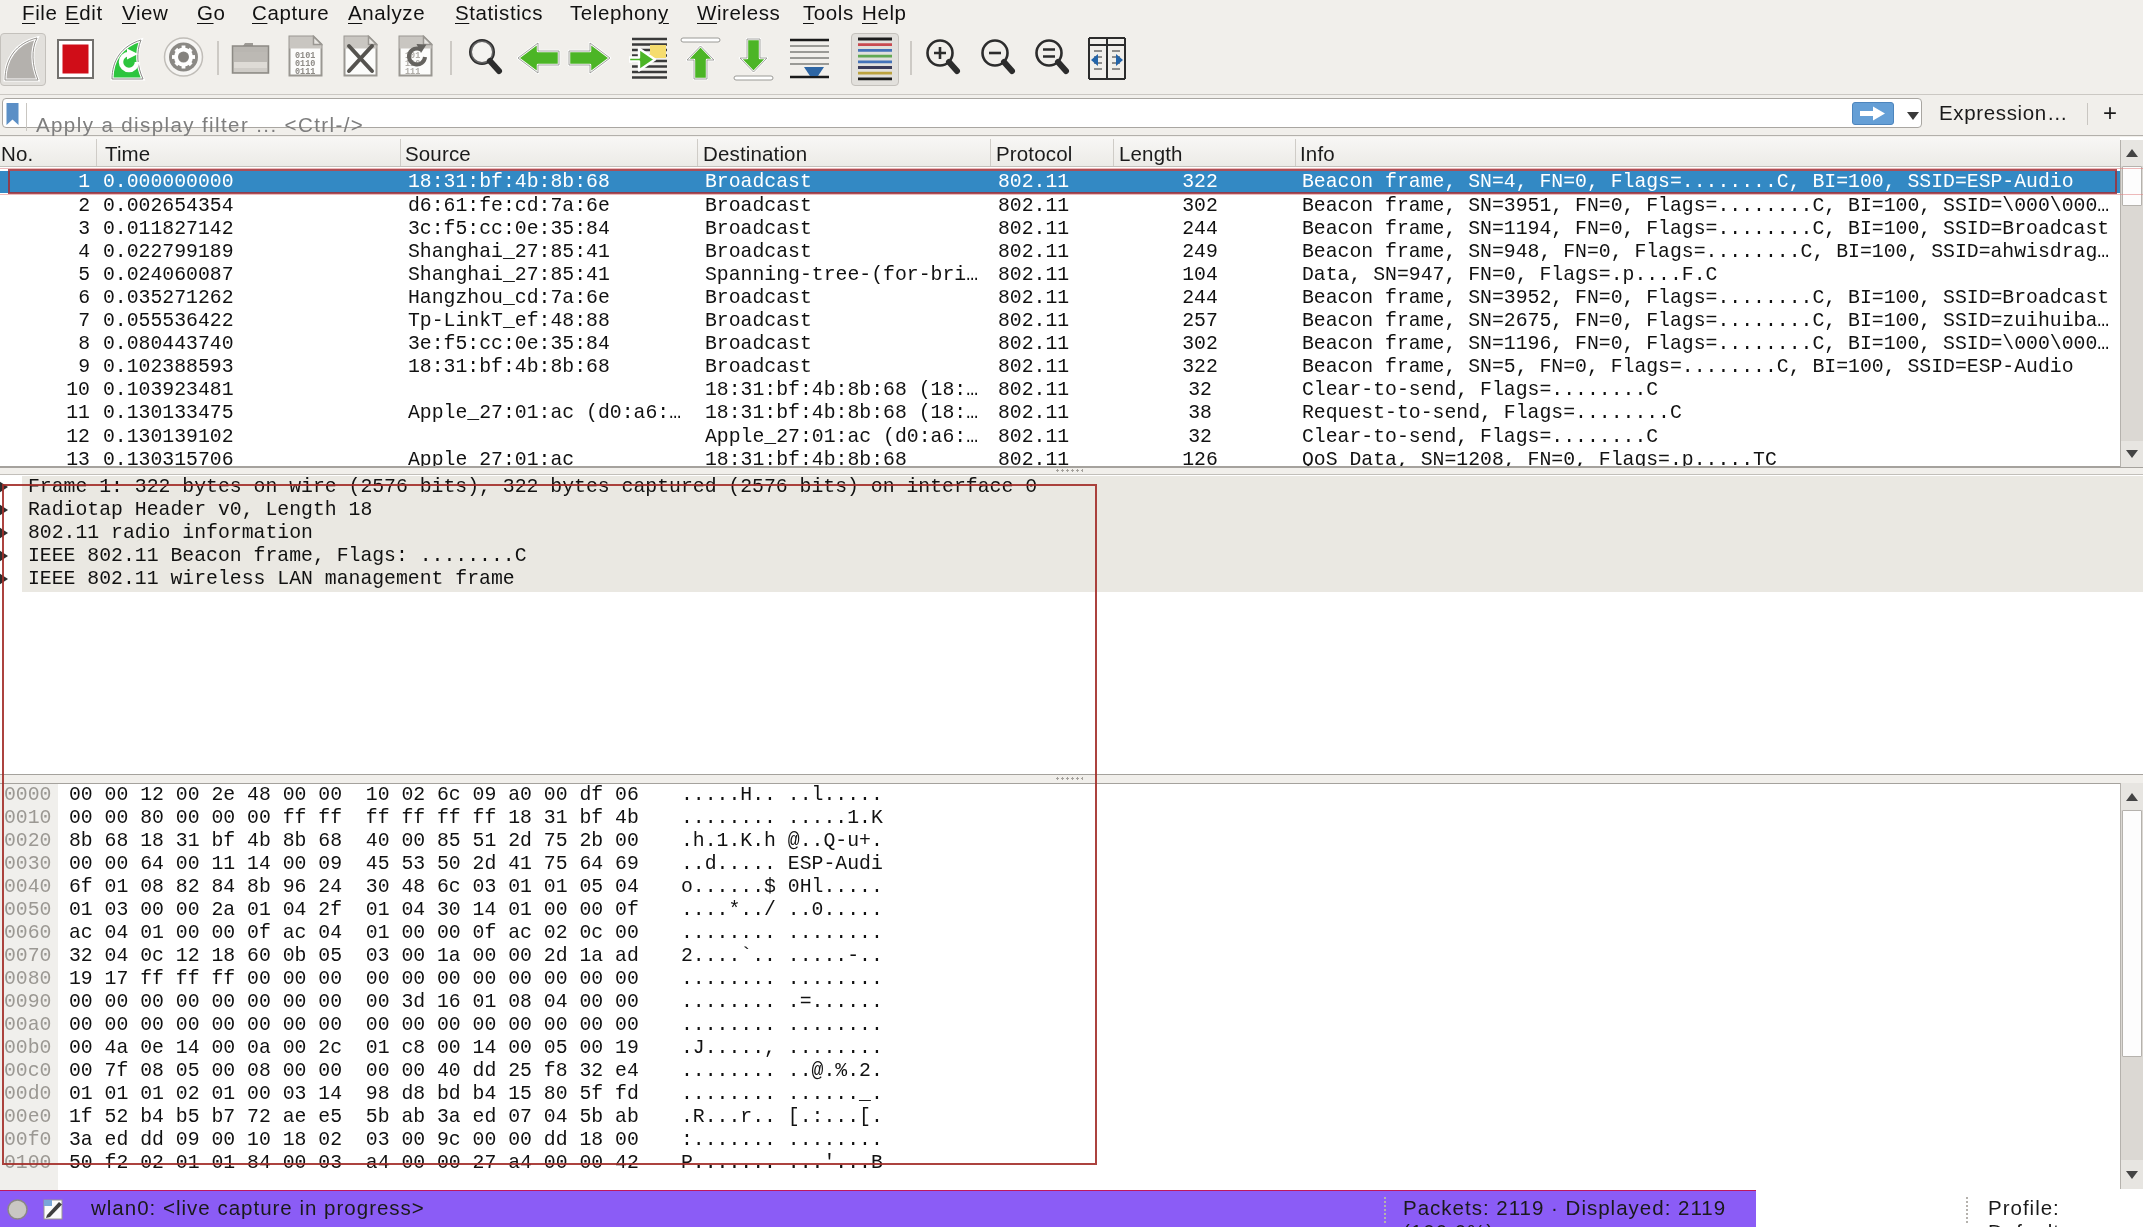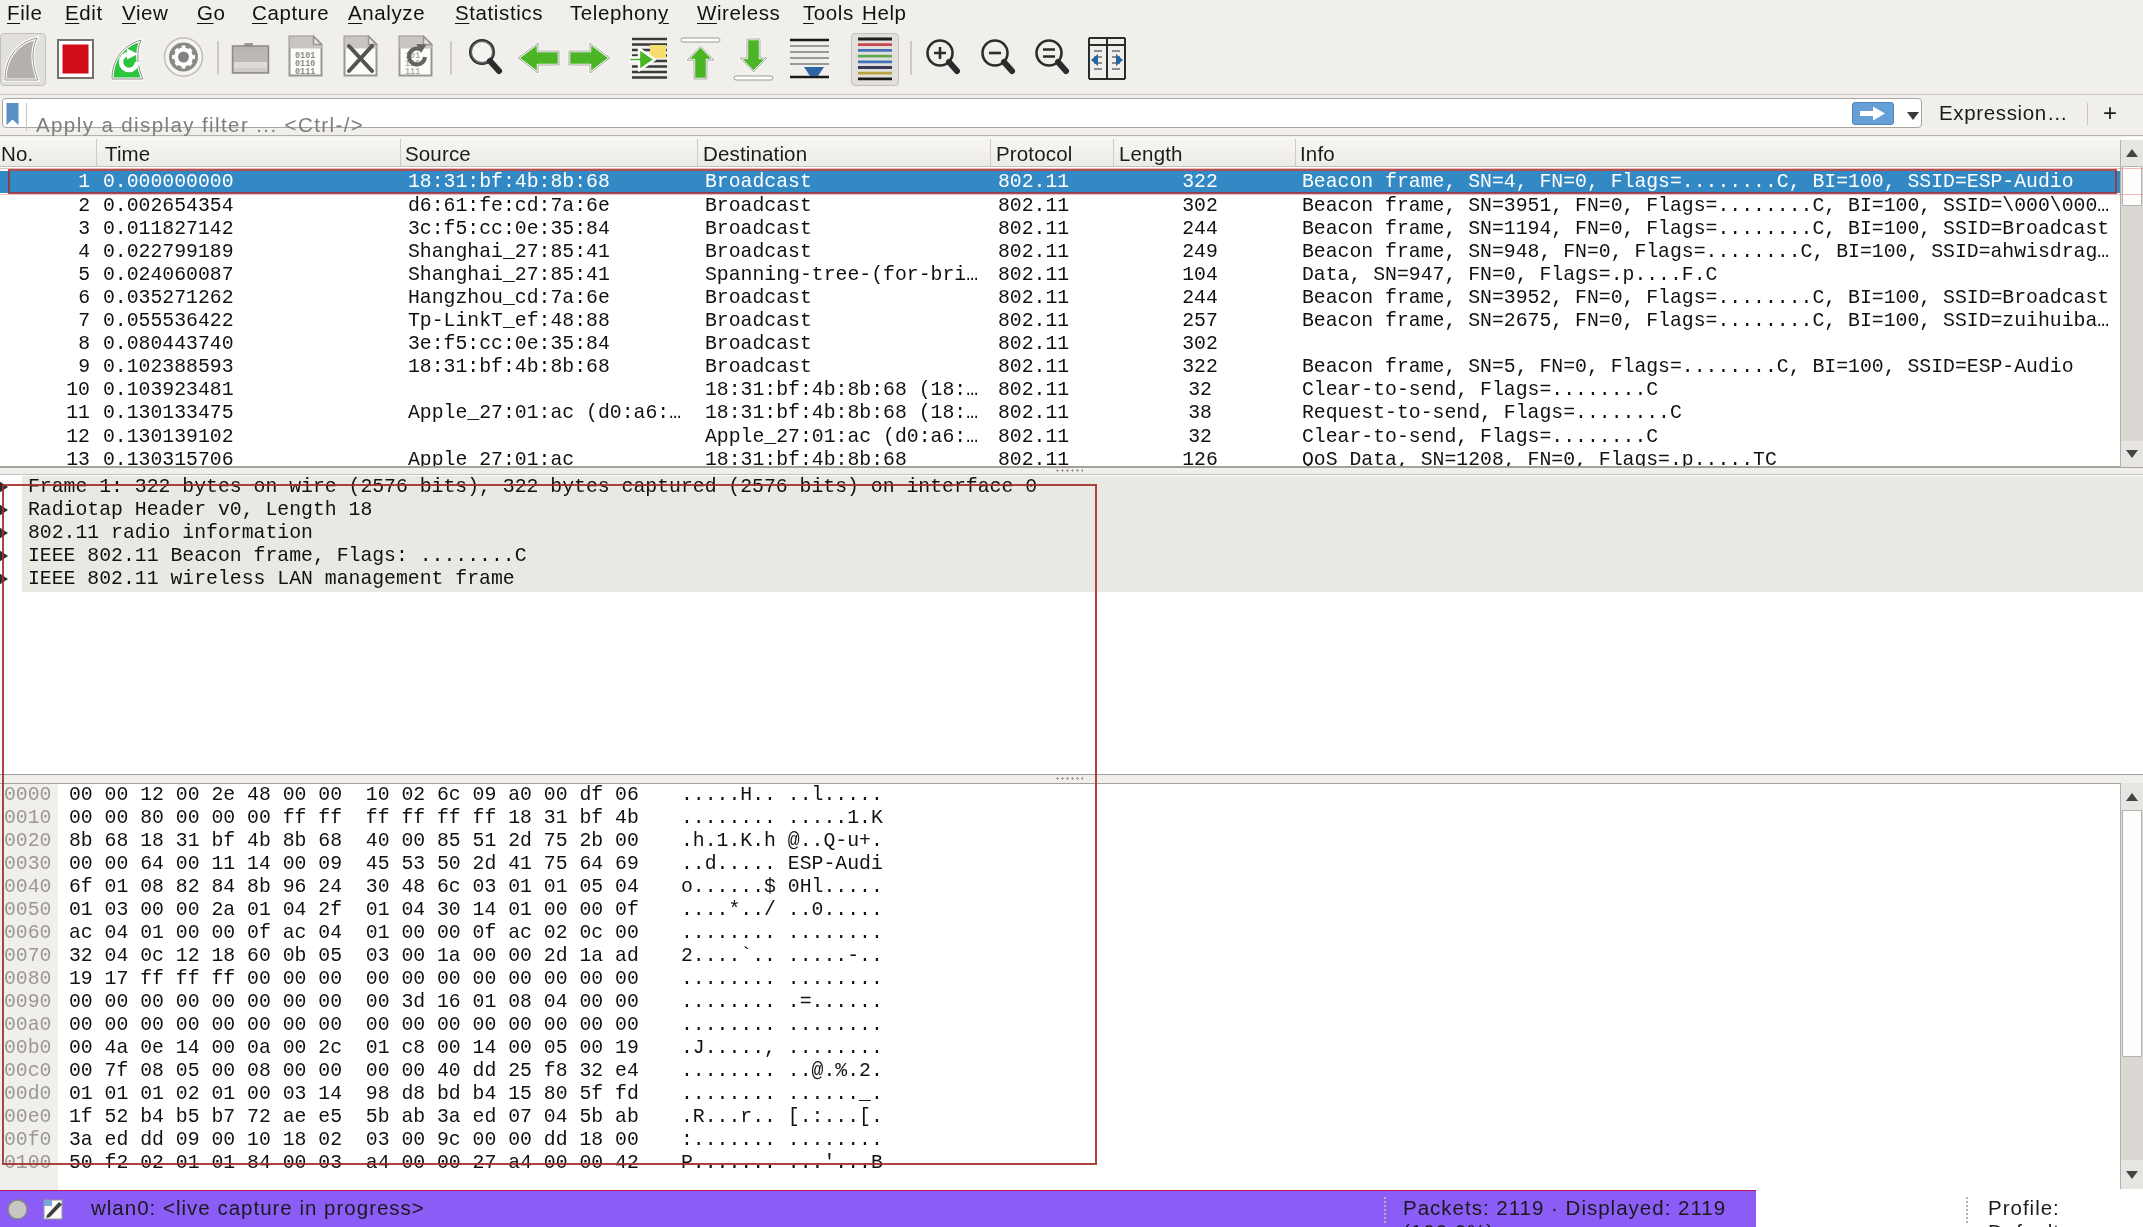--- a/index.html
+++ b/index.html
@@ -75,21 +75,21 @@
   
   #ann1 { left:8px; top:169px; width:2109px; height:25px; border:2px solid rgba(158,48,57,0.85); }
   #ann1pink-t { left:0; top:168px; width:2143px; height:1px; background:rgba(224,130,130,0.55); }
   #ann1pink-b { left:0; top:194px; width:2143px; height:1px; background:rgba(224,130,130,0.55); }
   #ann2 { left:2px; top:484px; width:1095px; height:681px; border:2px solid rgba(163,47,42,0.9); }
 </style>
 </head>
 <body>
 
 <div class="abs" id="menubar">
-  <span style="left:7px"><u>F</u>ile</span>
+  <span style="left:22px"><u>F</u>ile</span>
   <span style="left:65px"><u>E</u>dit</span>
   <span style="left:122px"><u>V</u>iew</span>
   <span style="left:197px"><u>G</u>o</span>
   <span style="left:252px"><u>C</u>apture</span>
   <span style="left:348px"><u>A</u>nalyze</span>
   <span style="left:455px"><u>S</u>tatistics</span>
   <span style="left:570px">Telephon<u>y</u></span>
   <span style="left:697px"><u>W</u>ireless</span>
   <span style="left:803px"><u>T</u>ools</span>
   <span style="left:862px"><u>H</u>elp</span>
@@ -357,21 +357,21 @@
     <div class="hsep" style="left:1295px"></div>
   </div>
   <div id="prows">
       <div class="prow sel mono" style="top:34.4px"><span class="cN">1</span><span class="cT">0.000000000</span><span class="cS">18:31:bf:4b:8b:68</span><span class="cD">Broadcast</span><span class="cP">802.11</span><span class="cL">322</span><span class="cI">Beacon frame, SN=4, FN=0, Flags=........C, BI=100, SSID=ESP-Audio</span></div>
       <div class="prow mono" style="top:57.5px"><span class="cN">2</span><span class="cT">0.002654354</span><span class="cS">d6:61:fe:cd:7a:6e</span><span class="cD">Broadcast</span><span class="cP">802.11</span><span class="cL">302</span><span class="cI">Beacon frame, SN=3951, FN=0, Flags=........C, BI=100, SSID=\000\000…</span></div>
       <div class="prow mono" style="top:80.6px"><span class="cN">3</span><span class="cT">0.011827142</span><span class="cS">3c:f5:cc:0e:35:84</span><span class="cD">Broadcast</span><span class="cP">802.11</span><span class="cL">244</span><span class="cI">Beacon frame, SN=1194, FN=0, Flags=........C, BI=100, SSID=Broadcast</span></div>
       <div class="prow mono" style="top:103.7px"><span class="cN">4</span><span class="cT">0.022799189</span><span class="cS">Shanghai_27:85:41</span><span class="cD">Broadcast</span><span class="cP">802.11</span><span class="cL">249</span><span class="cI">Beacon frame, SN=948, FN=0, Flags=........C, BI=100, SSID=ahwisdrag…</span></div>
       <div class="prow mono" style="top:126.8px"><span class="cN">5</span><span class="cT">0.024060087</span><span class="cS">Shanghai_27:85:41</span><span class="cD">Spanning-tree-(for-bri…</span><span class="cP">802.11</span><span class="cL">104</span><span class="cI">Data, SN=947, FN=0, Flags=.p....F.C</span></div>
       <div class="prow mono" style="top:149.9px"><span class="cN">6</span><span class="cT">0.035271262</span><span class="cS">Hangzhou_cd:7a:6e</span><span class="cD">Broadcast</span><span class="cP">802.11</span><span class="cL">244</span><span class="cI">Beacon frame, SN=3952, FN=0, Flags=........C, BI=100, SSID=Broadcast</span></div>
       <div class="prow mono" style="top:173.0px"><span class="cN">7</span><span class="cT">0.055536422</span><span class="cS">Tp-LinkT_ef:48:88</span><span class="cD">Broadcast</span><span class="cP">802.11</span><span class="cL">257</span><span class="cI">Beacon frame, SN=2675, FN=0, Flags=........C, BI=100, SSID=zuihuiba…</span></div>
-      <div class="prow mono" style="top:196.1px"><span class="cN">8</span><span class="cT">0.080443740</span><span class="cS">3e:f5:cc:0e:35:84</span><span class="cD">Broadcast</span><span class="cP">802.11</span><span class="cL">302</span></div>
+      <div class="prow mono" style="top:196.1px"><span class="cN">8</span><span class="cT">0.080443740</span><span class="cS">3e:f5:cc:0e:35:84</span><span class="cD">Broadcast</span><span class="cP">802.11</span><span class="cL">302</span><span class="cI">Beacon frame, SN=1196, FN=0, Flags=........C, BI=100, SSID=\000\000…</span></div>
       <div class="prow mono" style="top:219.2px"><span class="cN">9</span><span class="cT">0.102388593</span><span class="cS">18:31:bf:4b:8b:68</span><span class="cD">Broadcast</span><span class="cP">802.11</span><span class="cL">322</span><span class="cI">Beacon frame, SN=5, FN=0, Flags=........C, BI=100, SSID=ESP-Audio</span></div>
       <div class="prow mono" style="top:242.3px"><span class="cN">10</span><span class="cT">0.103923481</span><span class="cS"></span><span class="cD">18:31:bf:4b:8b:68 (18:…</span><span class="cP">802.11</span><span class="cL">32</span><span class="cI">Clear-to-send, Flags=........C</span></div>
       <div class="prow mono" style="top:265.4px"><span class="cN">11</span><span class="cT">0.130133475</span><span class="cS">Apple_27:01:ac (d0:a6:…</span><span class="cD">18:31:bf:4b:8b:68 (18:…</span><span class="cP">802.11</span><span class="cL">38</span><span class="cI">Request-to-send, Flags=........C</span></div>
       <div class="prow mono" style="top:288.5px"><span class="cN">12</span><span class="cT">0.130139102</span><span class="cS"></span><span class="cD">Apple_27:01:ac (d0:a6:…</span><span class="cP">802.11</span><span class="cL">32</span><span class="cI">Clear-to-send, Flags=........C</span></div>
       <div class="prow mono" style="top:311.6px"><span class="cN">13</span><span class="cT">0.130315706</span><span class="cS">Apple_27:01:ac</span><span class="cD">18:31:bf:4b:8b:68</span><span class="cP">802.11</span><span class="cL">126</span><span class="cI">QoS Data, SN=1208, FN=0, Flags=.p.....TC</span></div>
     </div>
 </div>
 
 <div class="abs paneband" style="top:467px;height:7px;border-top:1px solid #a5a29d;"></div>
 <div class="abs" style="left:1055px;top:469px;width:28px;height:3px;background-image:radial-gradient(circle,#a5a29d 1px,transparent 1.2px);background-size:5px 3px;"></div>

